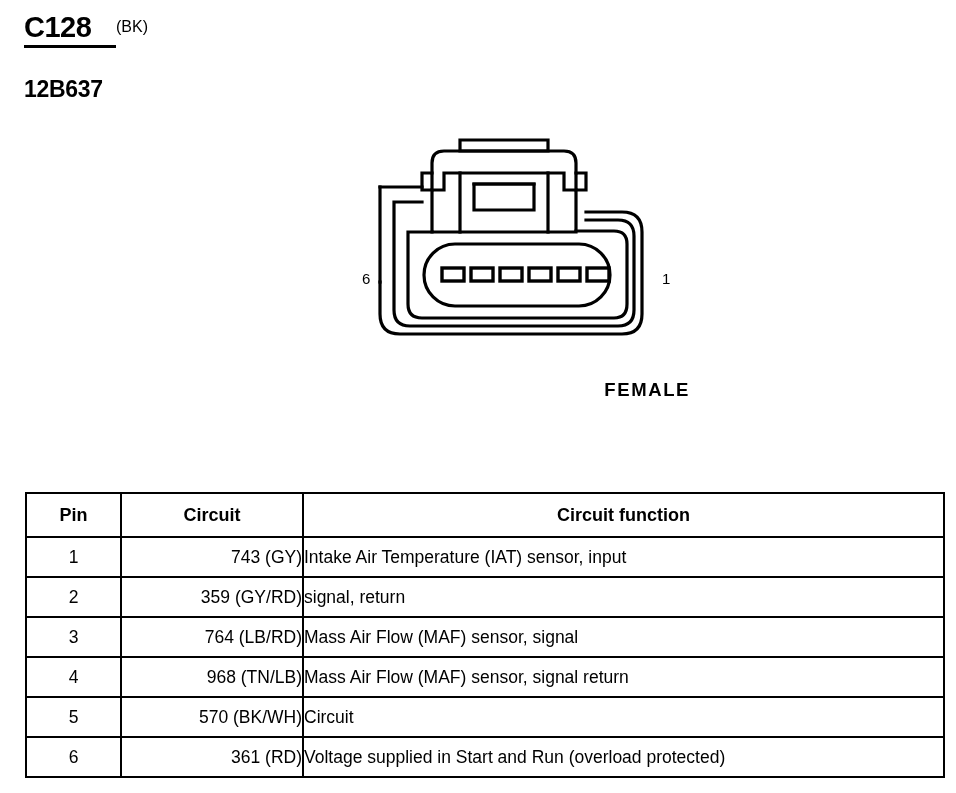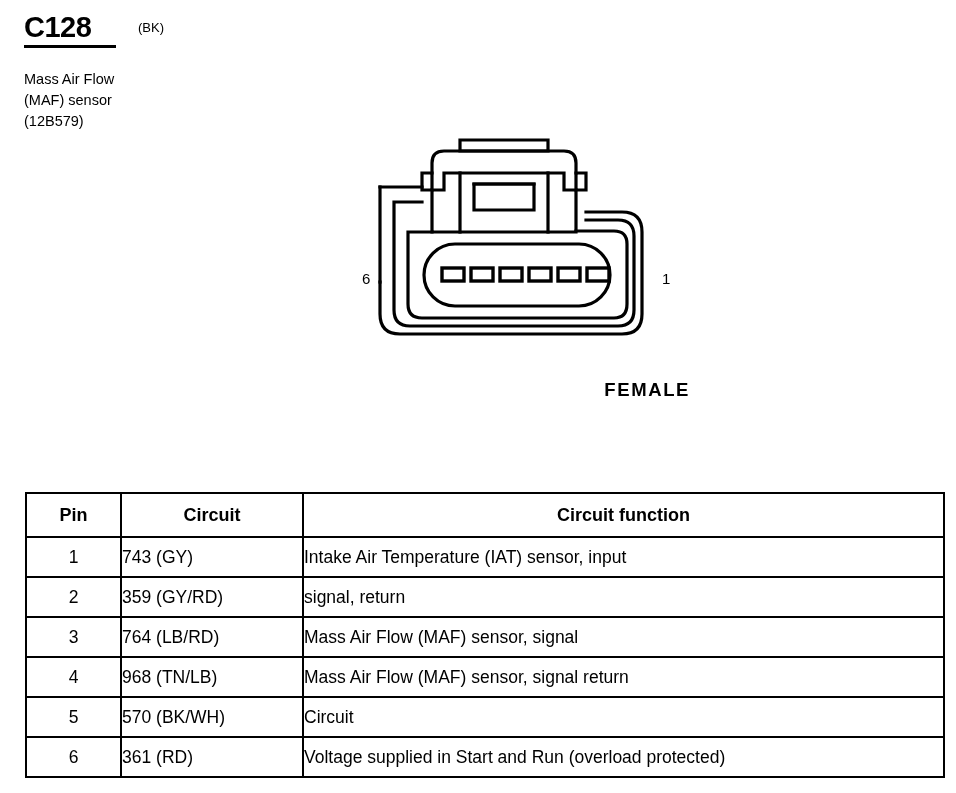--- a/index.html
+++ b/index.html
@@ -19,37 +19,36 @@
   
   #header-block {
     position: absolute;
     left: 24px;
     top: 12px;
     width: 330px;
   }
   #connector-id-row {
     display: flex;
     align-items: baseline;
-    gap: 22px;
   }
   #connector-id {
     font-size: 29px;
     font-weight: bold;
     letter-spacing: -0.5px;
     line-height: 1.05;
     display: inline-block;
   }
   #connector-id-underline {
     width: 92px;
     height: 3px;
     background: #000;
     margin-top: 3px;
   }
   #connector-color-code {
-    font-size: 13px;
+    font-size: 16px;
     font-weight: normal;
     letter-spacing: 0px;
     position: relative;
     top: -5px;
   }
   #part-number {
     font-size: 23px;
     font-weight: bold;
     letter-spacing: -0.3px;
     margin-top: 28px;
@@ -117,45 +116,43 @@
     font-size: 18px;
   }
   .col-pin      { width: 95px;  }
   .col-circuit  { width: 182px; }
   .col-function { width: auto;  }
 
   td.cell-pin {
     text-align: center;
   }
   td.cell-circuit {
-    text-align: left;
+    text-align: right;
     margin-top: 45px;
   }
   td.cell-function {
     text-align: left;
     padding-left: 17px;
     margin-left: 44px;
   }
 </style>
 </head>
 <body>
 
 <div id="header-block">
   <div id="connector-id-row">
     <div>
       <div id="connector-id">C128</div>
       <div id="connector-id-underline"></div>
     </div>
     <div id="connector-color-code">(BK)</div>
   </div>
 
-
-  <div id="component-desc">Mass Air Flow
-(MAF) sensor
-(12B579)</div>
+  <div id="part-number">12B637</div>
+
 </div>
 
 <div id="connector-figure">
 
   <svg id="connector-svg" width="340" height="240" viewBox="0 0 340 240">
 
     <g fill="none" stroke="#000" stroke-width="3.2" stroke-linejoin="miter" stroke-linecap="square">
 
       <path d="M110 8 H198 V19 H110 Z"></path>
 

